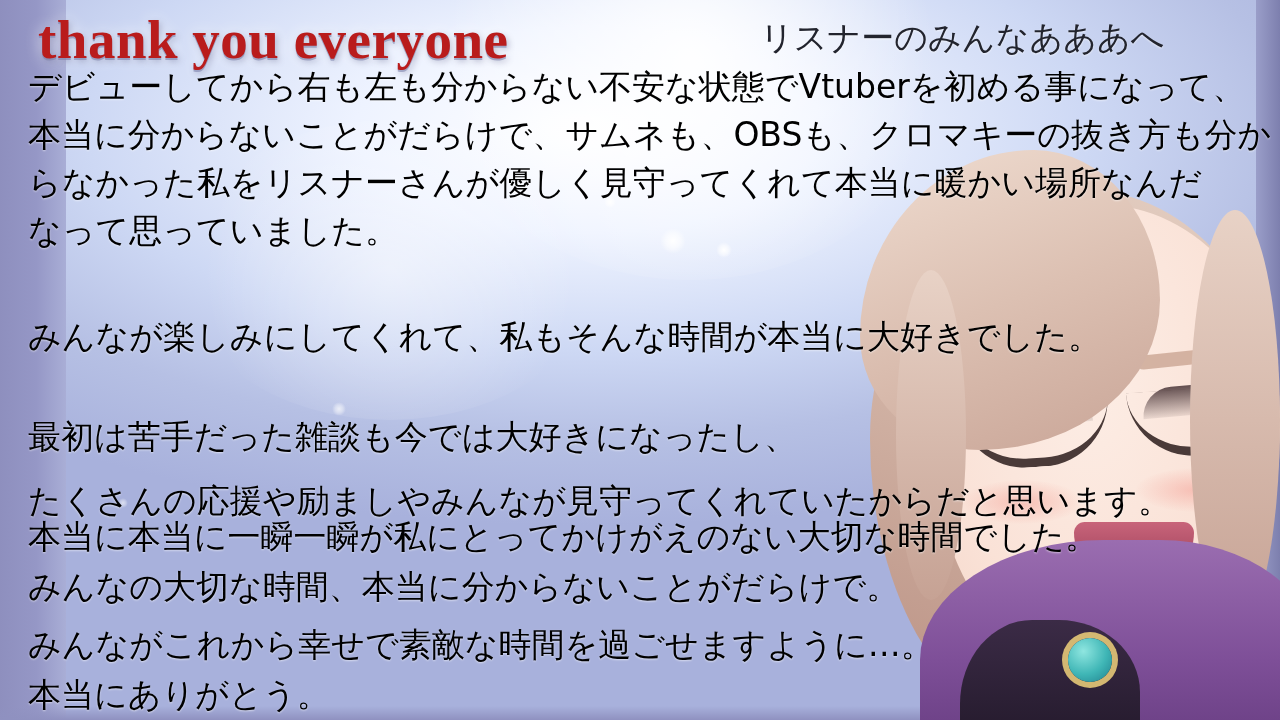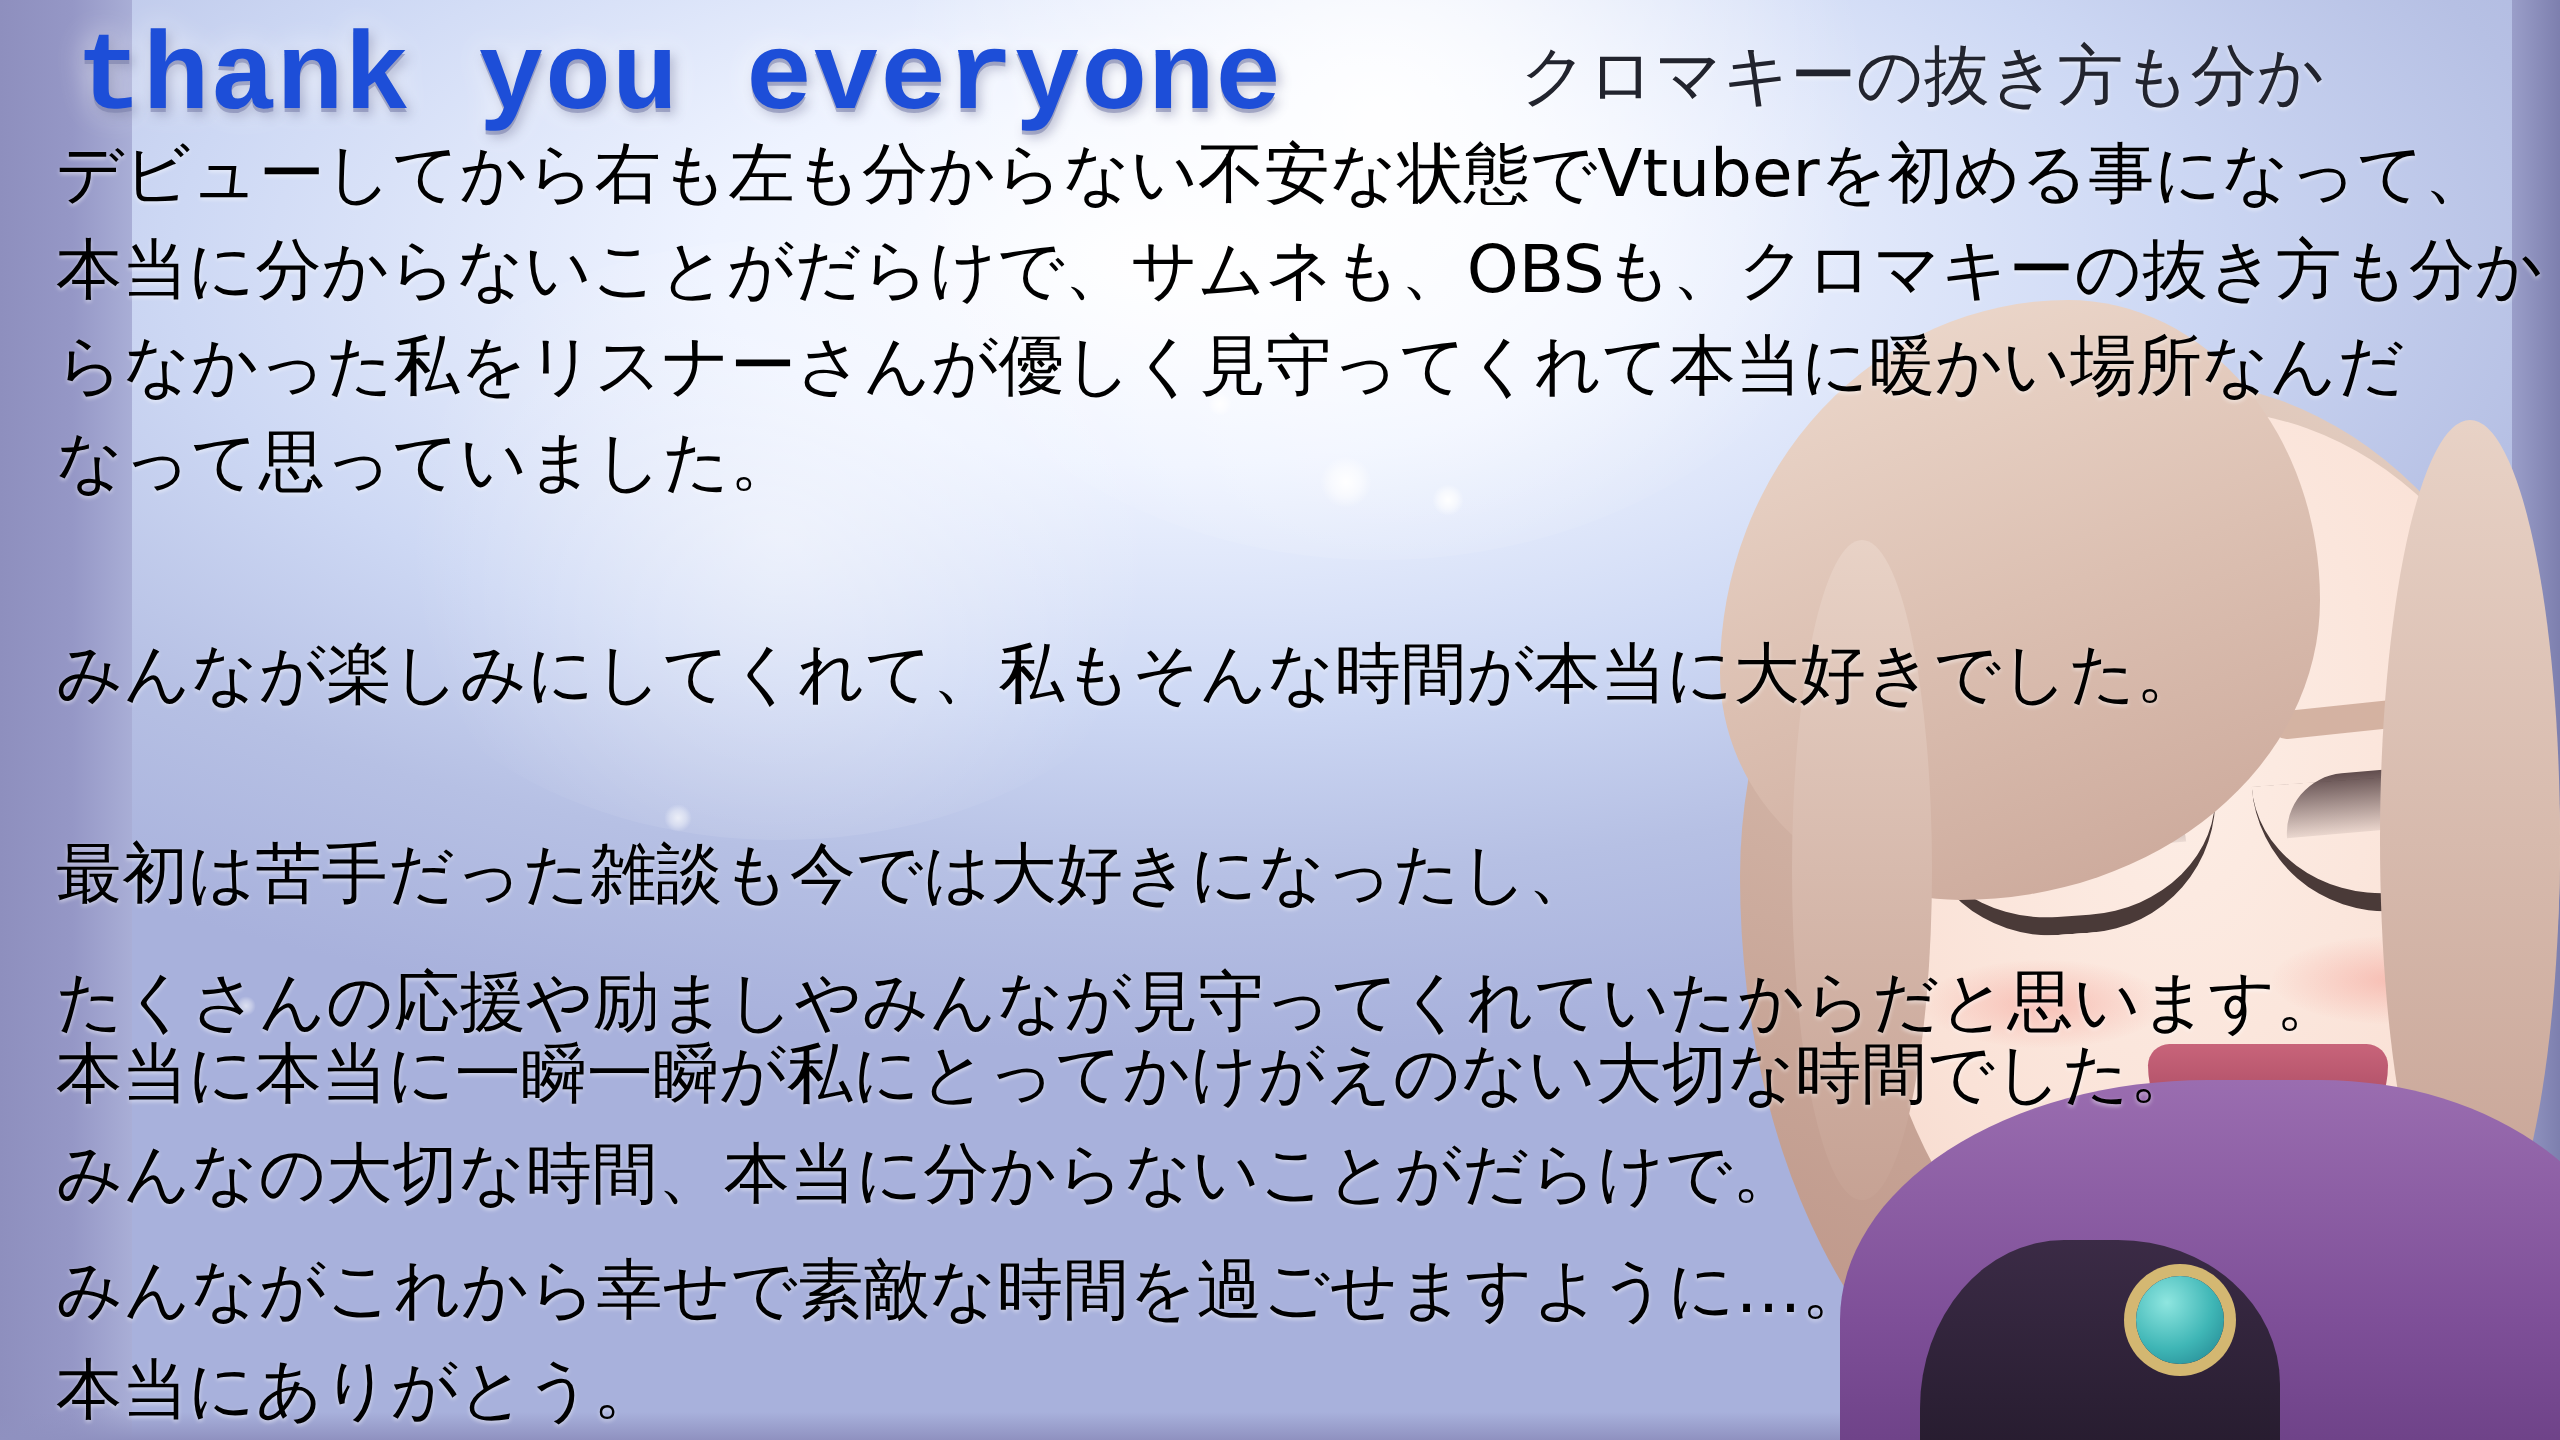--- a/index.html
+++ b/index.html
@@ -148,27 +148,27 @@
   .text-layer {
     position: absolute;
     inset: 0;
   }
   .headline {
     position: absolute;
     left: 38px;
     top: 8px;
     font-size: 55px;
     font-weight: bold;
-    color: #1d4ed8;
+    color: #b91c1c;
     letter-spacing: .5px;
     text-shadow:
       0 2px 0 rgba(120,125,170,.55),
       0 0 16px rgba(255,255,255,.75),
       2px 3px 6px rgba(80,84,130,.45);
-    font-family: Liberation Mono, monospace;
+    font-family: Liberation Serif, serif;
   }
   .headline-jp {
     position: absolute;
     left: 760px;
     top: 16px;
     font-size: 33px;
     color: #22242e;
     font-family: "DejaVu Sans", sans-serif;
     text-shadow: 0 1px 2px rgba(255,255,255,.6);
     white-space: nowrap;
@@ -217,21 +217,21 @@
     <div class="char-hair-front"></div>
     <div class="char-hair-strand" style="left:36px; top:120px; width:70px; height:330px;"></div>
     <div class="char-hair-strand" style="left:330px; top:60px; width:90px; height:420px;"></div>
     <div class="char-outfit"></div>
     <div class="char-dark-trim"></div>
     <div class="char-gem"></div>
   </div>
 
   <div class="text-layer">
     <div class="headline">thank you everyone</div>
-    <div class="headline-jp">クロマキーの抜き方も分か</div>
+    <div class="headline-jp">リスナーのみんなあああへ</div>
 
     <div class="body-line" style="top:70px;">デビューしてから右も左も分からない不安な状態でVtuberを初める事になって、</div>
     <div class="body-line" style="top:118px;">本当に分からないことがだらけで、サムネも、OBSも、クロマキーの抜き方も分か</div>
     <div class="body-line" style="top:166px;">らなかった私をリスナーさんが優しく見守ってくれて本当に暖かい場所なんだ</div>
     <div class="body-line" style="top:214px;">なって思っていました。</div>
     <div class="body-line" style="top:320px;">みんなが楽しみにしてくれて、私もそんな時間が本当に大好きでした。</div>
 
     <div class="body-line" style="top:420px;">最初は苦手だった雑談も今では大好きになったし、</div>
     <div class="body-line" style="top:484px;">たくさんの応援や励ましやみんなが見守ってくれていたからだと思います。</div>
     <div class="body-line" style="top:520px;">本当に本当に一瞬一瞬が私にとってかけがえのない大切な時間でした。</div>

